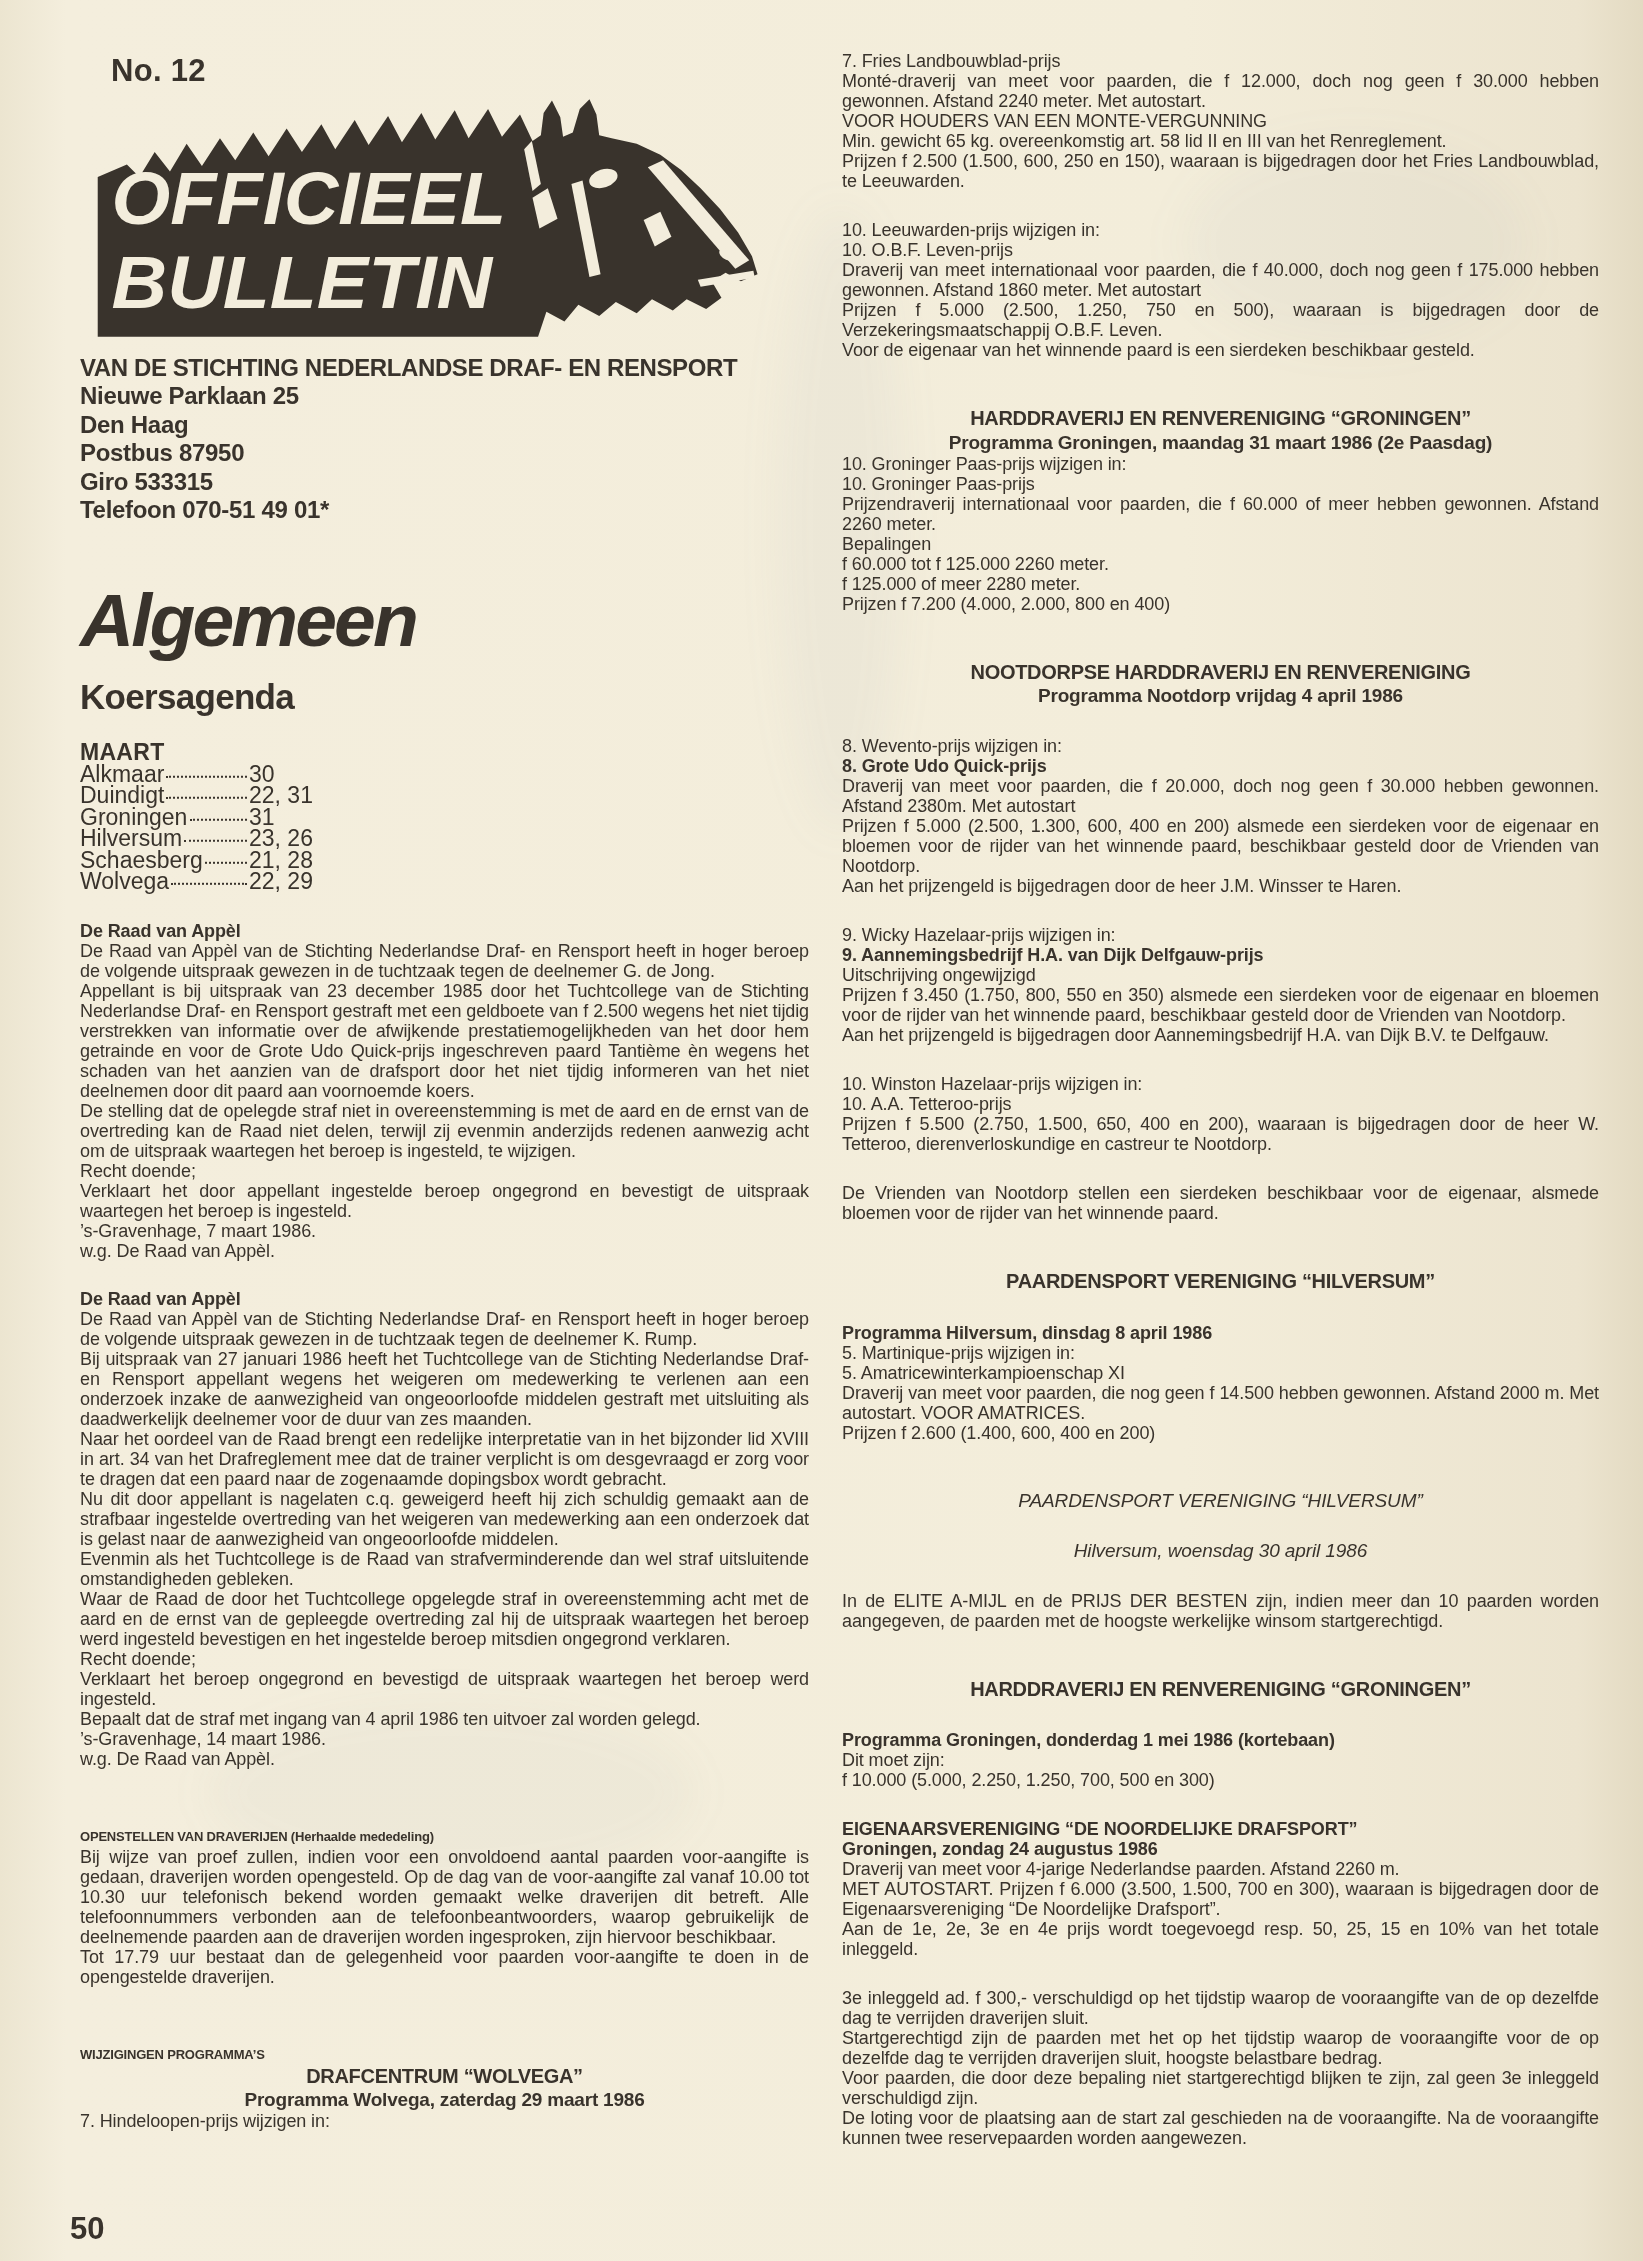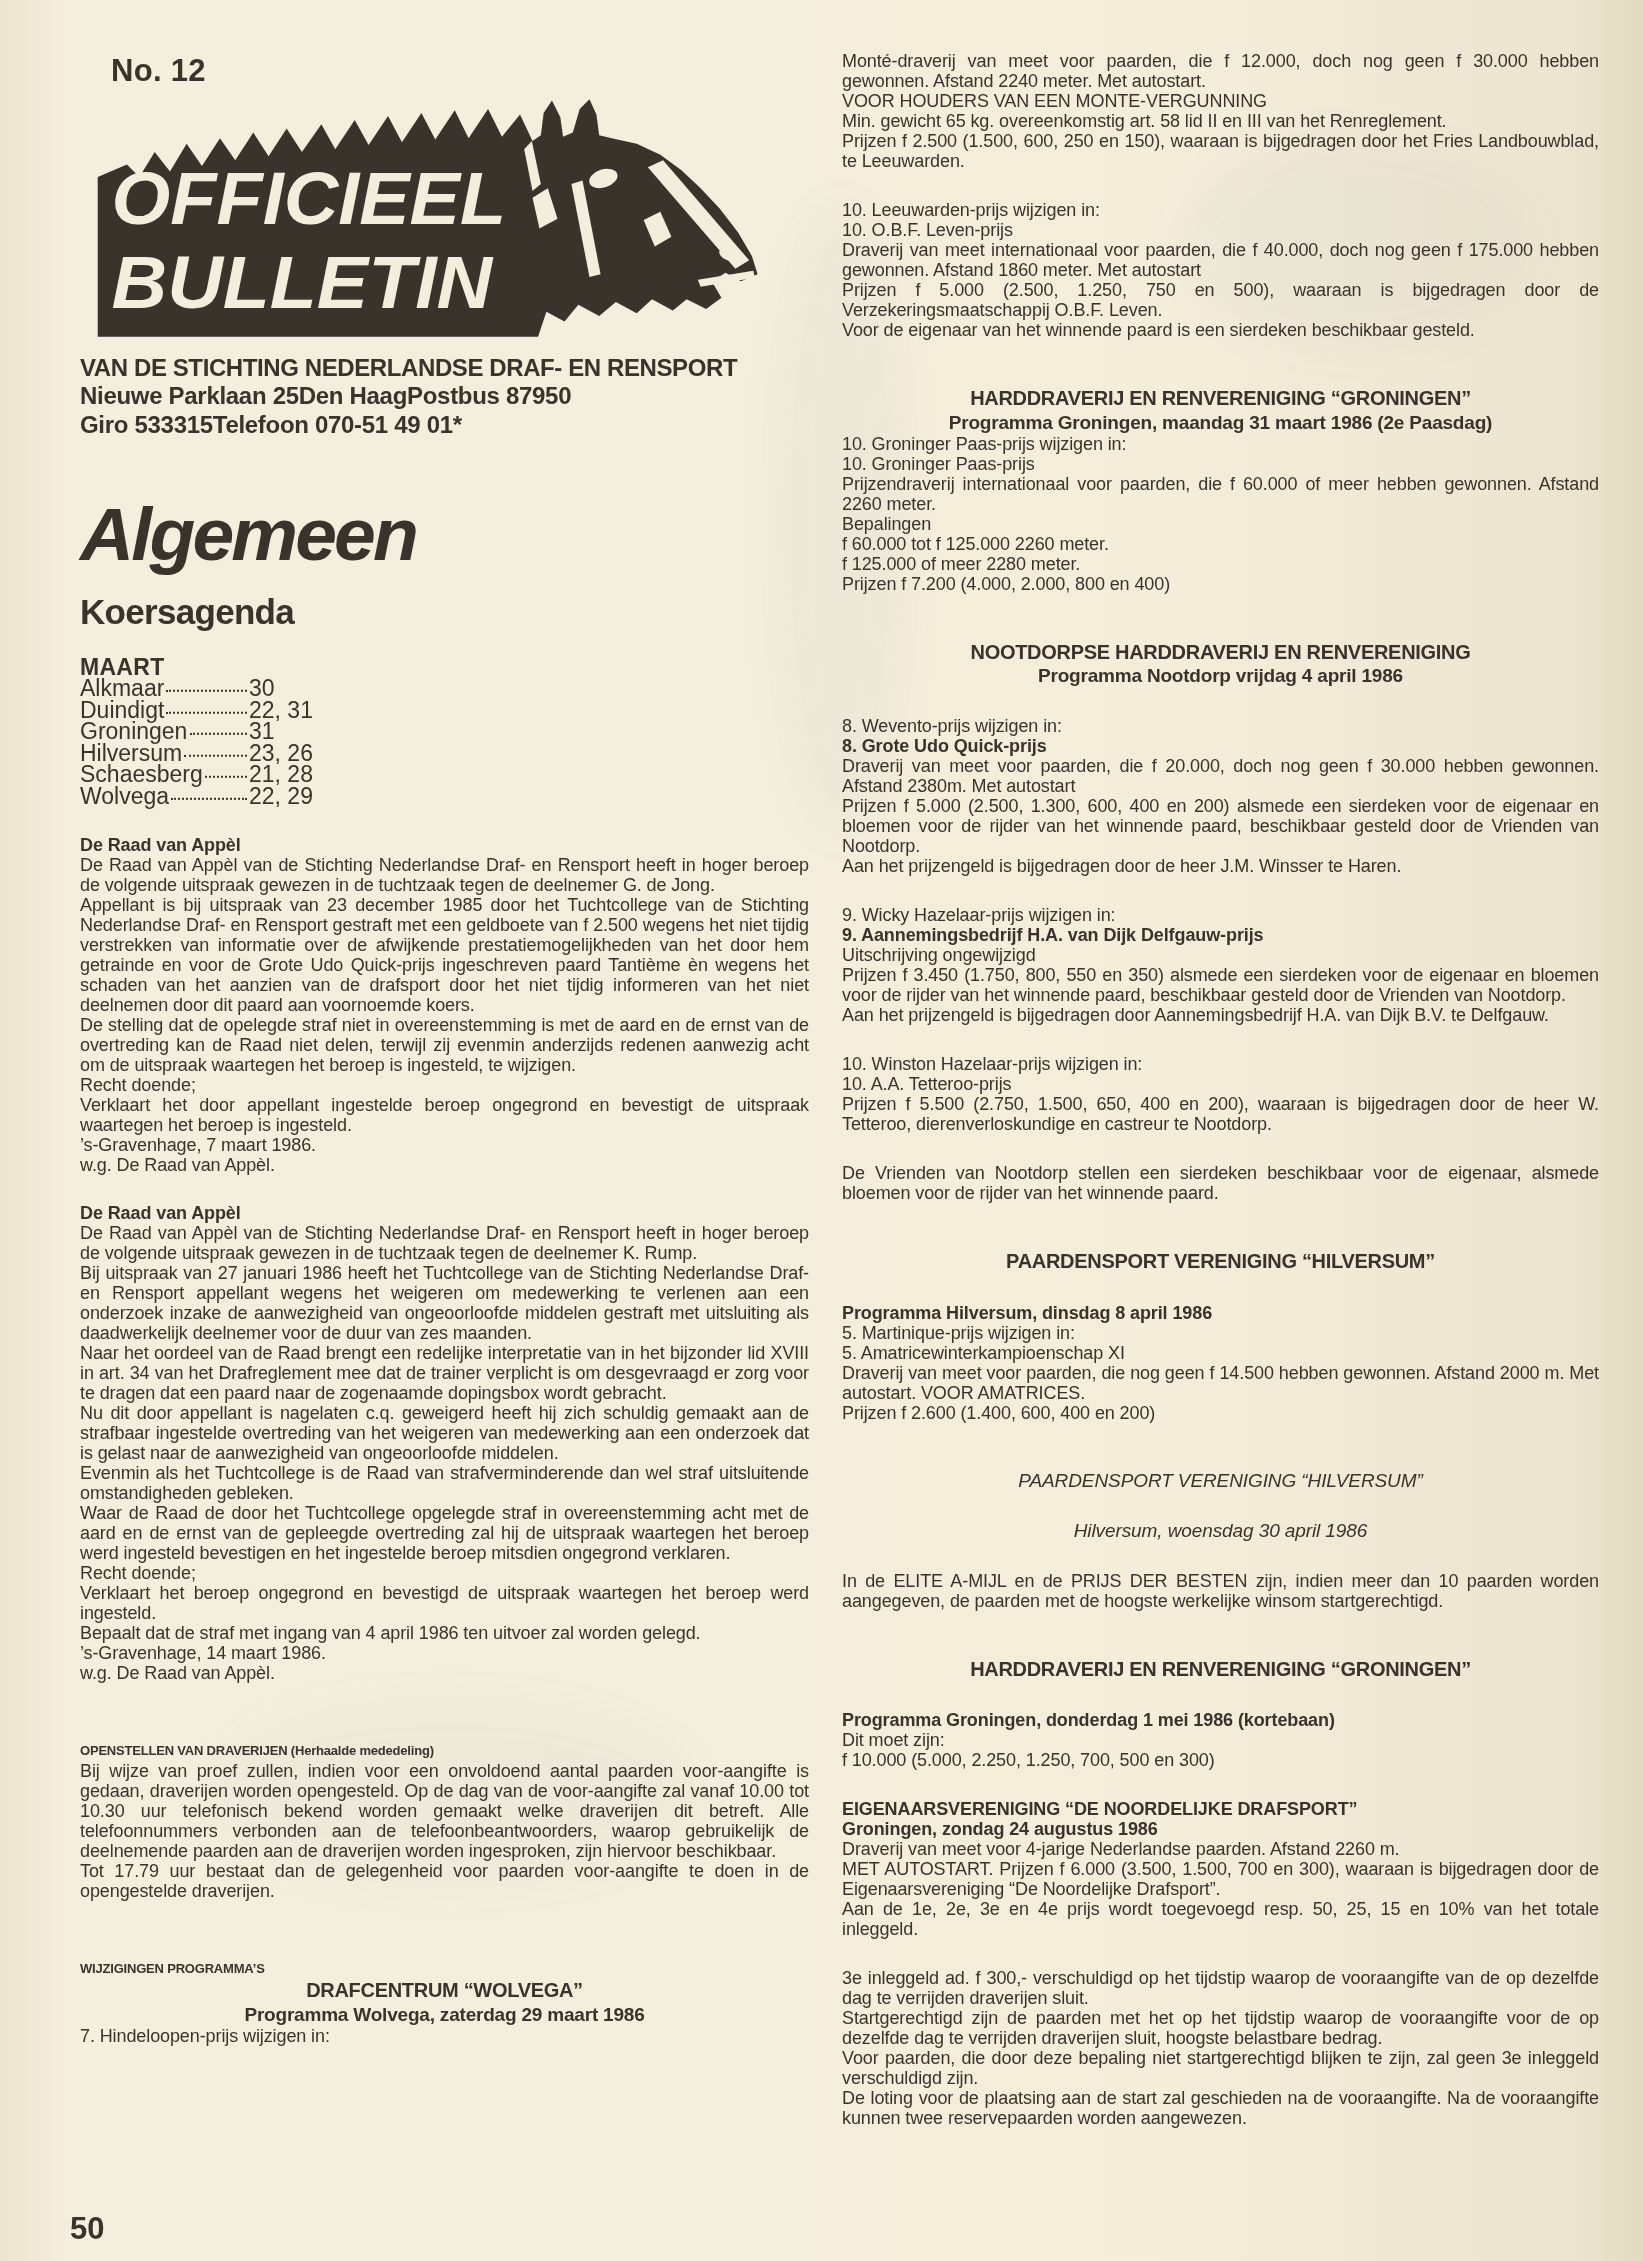--- a/index.html
+++ b/index.html
@@ -20,21 +20,21 @@
   .smudge.s1 { left:778px; top:208px; width:125px; height:625px; background:rgba(120,140,150,0.05); }
   .smudge.s2 { left:1181px; top:139px; width:347px; height:208px; background:rgba(110,130,160,0.04); }
   .smudge.s3 { left:208px; top:1702px; width:486px; height:181px; background:rgba(120,140,150,0.045); }
 
   .col-left  { position:absolute; left:80px;  top:49px; width:729px; }
   .col-right { position:absolute; left:842px; top:51px; width:757px; }
 
   .no12 { font-size:31px; font-weight:bold; letter-spacing:0.3px; margin:4.2px 0 0 31px; }
   .logo-wrap { margin:9.7px 0 0 8.3px; width:689px; }
   .org-line { font-size:24px; font-weight:bold; letter-spacing:-0.4px; margin-top:15.3px; white-space:nowrap; }
-  .addr-row { display:flex; justify-content:flex-start; font-size:24px; font-weight:bold; line-height:28.5px; letter-spacing:-0.3px; }
+  .addr-row { display:flex; justify-content:flex-end; font-size:24px; font-weight:bold; line-height:28.5px; letter-spacing:-0.3px;flex-direction:column; }
 
   .algemeen {
     margin-top:57px; font-size:75px; line-height:76px;
     font-weight:bold; font-style:italic; letter-spacing:-2.8px;
   }
   .koersagenda { margin-top:19.5px; font-size:35px; font-weight:bold; letter-spacing:-0.7px; }
 
   .agenda { margin-top:25px; width:251px; font-size:23px; line-height:21.5px; }
   .agenda .month { font-weight:bold; letter-spacing:0.3px; }
   .agenda-row { display:flex; align-items:baseline; }
@@ -172,20 +172,21 @@
       <div class="blk t">Tot 17.79 uur bestaat dan de gelegenheid voor paarden voor-aangifte te doen in de opengestelde draverijen.</div>
       <div class="blk hb gl">WIJZIGINGEN PROGRAMMA’S</div>
       <div class="blk hc">DRAFCENTRUM “WOLVEGA”</div>
       <div class="blk hc2">Programma Wolvega, zaterdag 29 maart 1986</div>
       <div class="blk t">7. Hindeloopen-prijs wijzigen in:</div>
     </div>
 </div>
 
 <div class="col-right">
   <div id="right-blocks">
+      <div class="blk t">7. Fries Landbouwblad-prijs</div>
       <div class="blk t">Monté-draverij van meet voor paarden, die f 12.000, doch nog geen f 30.000 hebben gewonnen. Afstand 2240 meter. Met autostart.</div>
       <div class="blk t">VOOR HOUDERS VAN EEN MONTE-VERGUNNING</div>
       <div class="blk t">Min. gewicht 65 kg. overeenkomstig art. 58 lid II en III van het Renreglement.</div>
       <div class="blk t">Prijzen f 2.500 (1.500, 600, 250 en 150), waaraan is bijgedragen door het Fries Landbouwblad, te Leeuwarden.</div>
       <div class="blk t gm">10. Leeuwarden-prijs wijzigen in:</div>
       <div class="blk t">10. O.B.F. Leven-prijs</div>
       <div class="blk t">Draverij van meet internationaal voor paarden, die f 40.000, doch nog geen f 175.000 hebben gewonnen. Afstand 1860 meter. Met autostart</div>
       <div class="blk t">Prijzen f 5.000 (2.500, 1.250, 750 en 500), waaraan is bijgedragen door de Verzekeringsmaatschappij O.B.F. Leven.</div>
       <div class="blk t">Voor de eigenaar van het winnende paard is een sierdeken beschikbaar gesteld.</div>
       <div class="blk hc gl">HARDDRAVERIJ EN RENVERENIGING “GRONINGEN”</div>

